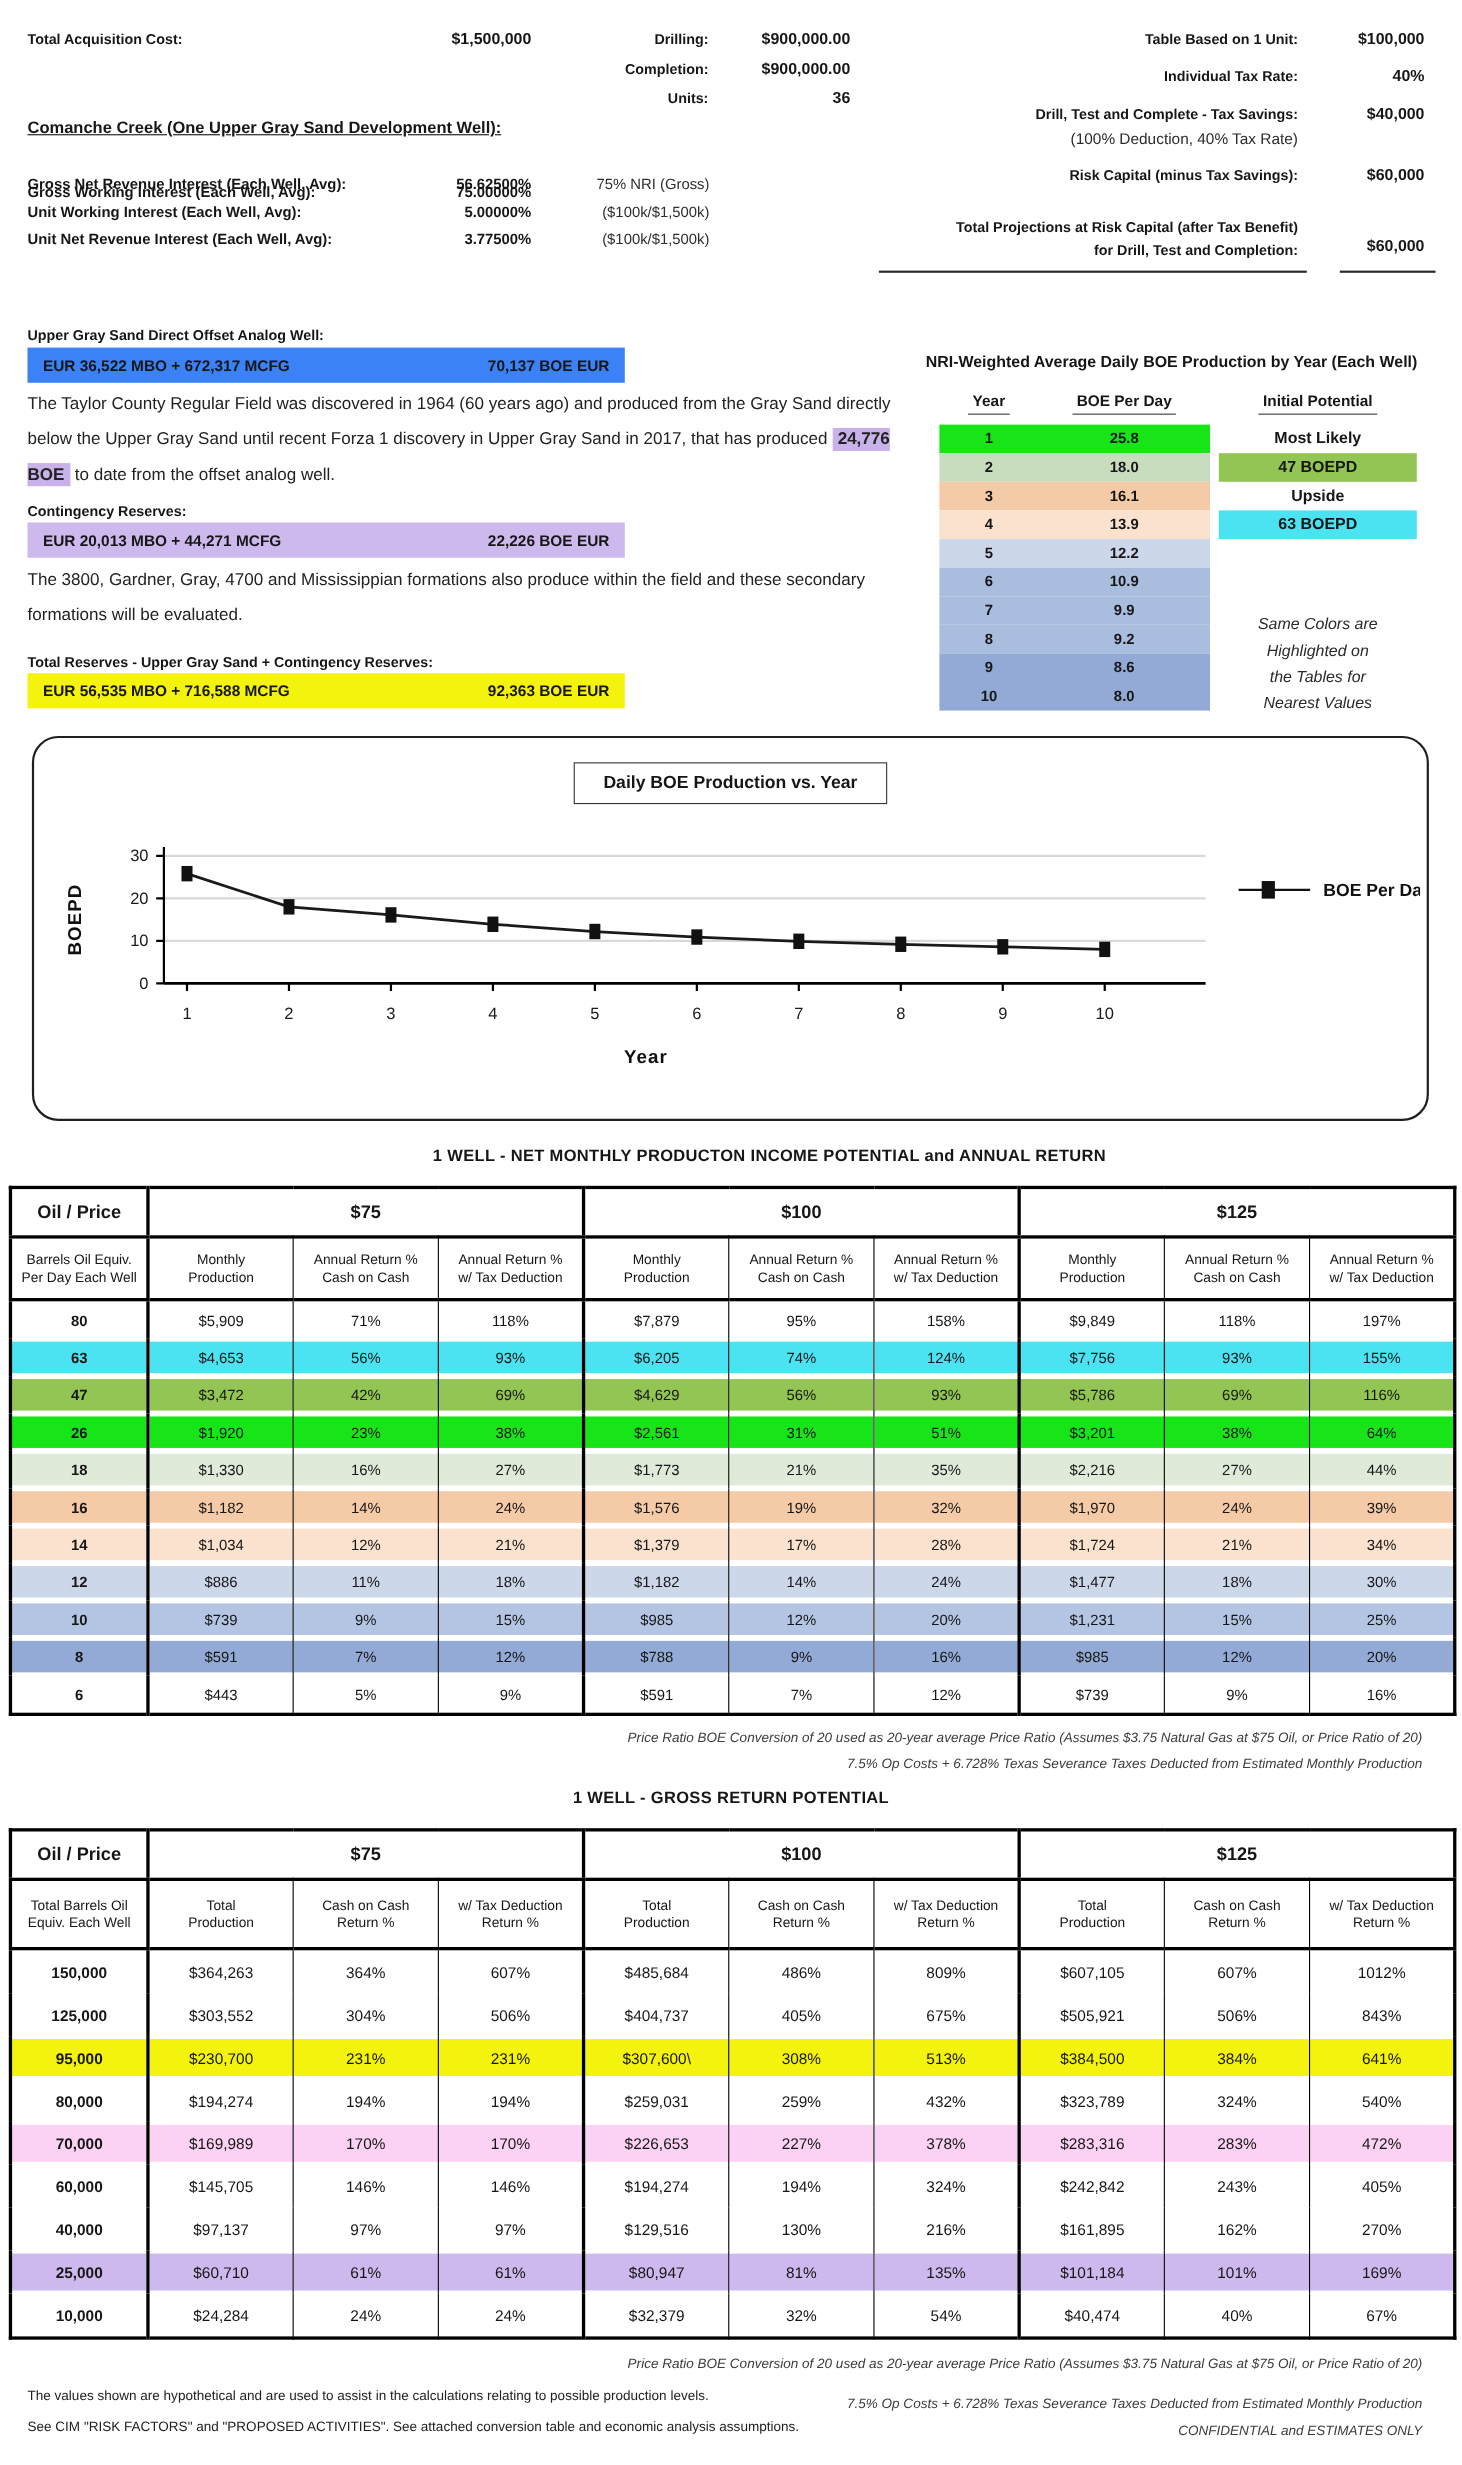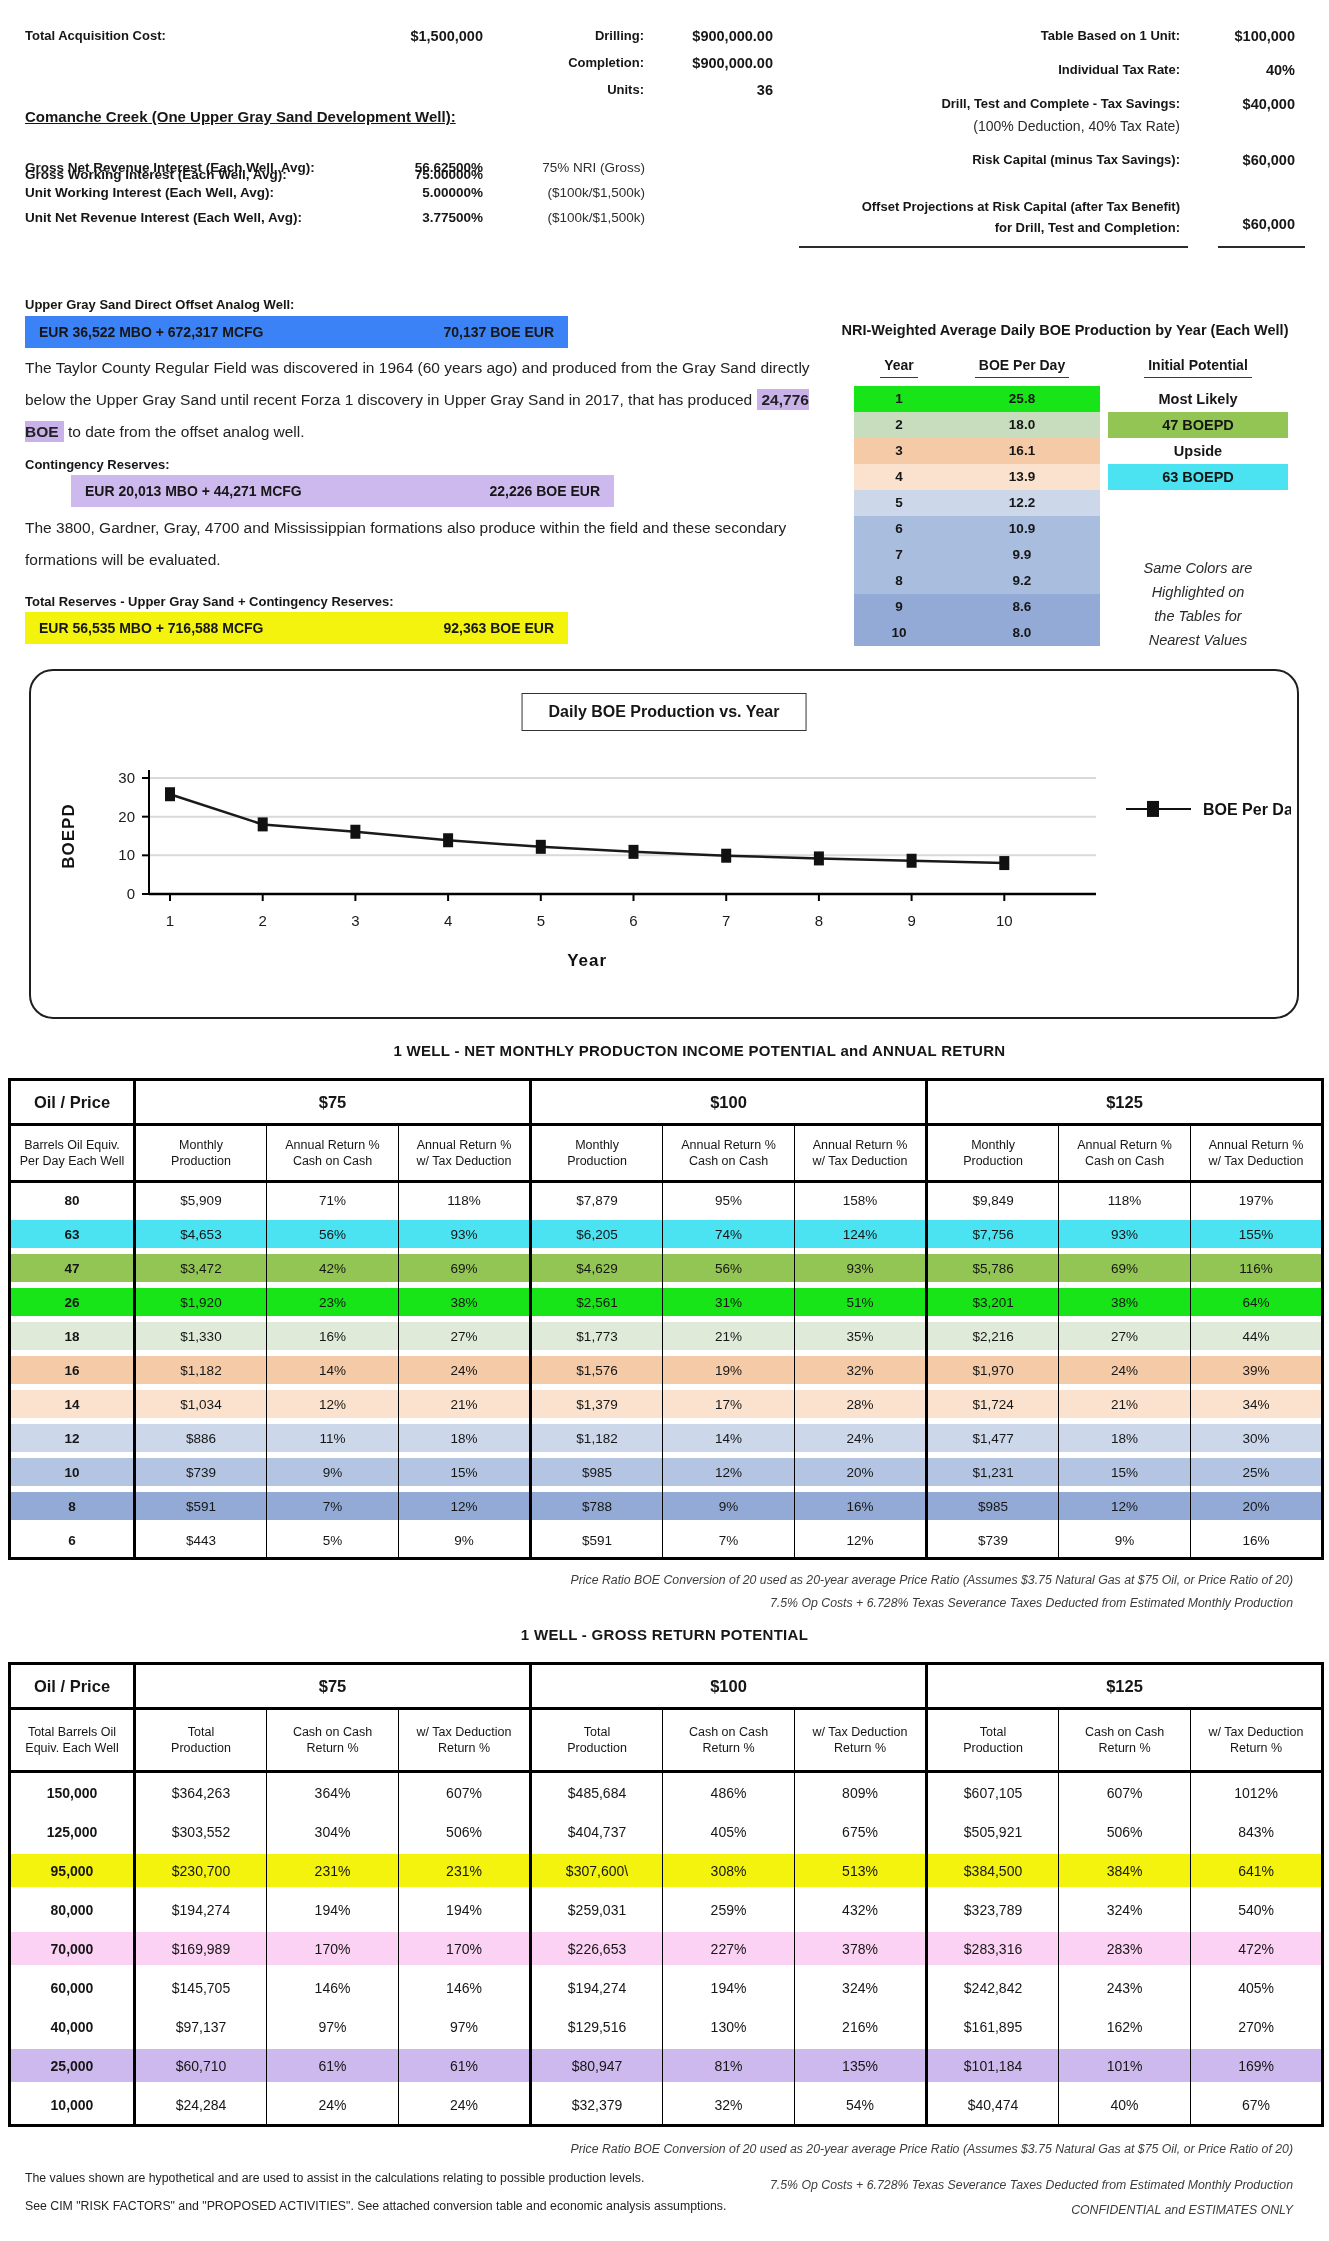--- a/index.html
+++ b/index.html
@@ -16,21 +16,21 @@
   
   .cmn-head{font-size:15px;font-weight:bold;text-decoration:underline;}
   .cmn-row{position:absolute;width:620px;height:22px;font-size:13.5px;}
   .cmn-row .l{position:absolute;left:0;top:0;font-weight:bold;}
   .cmn-row .v{position:absolute;left:288px;width:170px;top:0;text-align:right;font-weight:bold;}
   .cmn-row .n{position:absolute;left:495px;width:125px;top:0;text-align:right;color:#2e2e2e;}
 
   
   .banner{position:absolute;left:25px;width:543px;height:32px;display:flex;justify-content:space-between;align-items:center;padding:0 14px;box-sizing:border-box;font-weight:bold;font-size:14px;}
   .bn-pink{background:#3b82f6;text-align:right;}
-  .bn-lav{background:#cdb9ee;margin-left:46px;}
+  .bn-lav{background:#cdb9ee;}
   .bn-yellow{background:#f3f30d;}
   .para{position:absolute;left:25px;width:805px;font-size:15.5px;line-height:32px;color:#222;}
   .hl-text{background:#c9b2e9;font-weight:bold;padding:2px 5px;}
 
   
   .nri{position:absolute;left:826px;top:322px;width:478px;}
   .nri-title{font-size:14.5px;font-weight:bold;text-align:center;}
   .nri-body{display:flex;margin-top:18px;margin-left:28px;}
   .nri-grid{width:246px;}
   .nri-hdr{display:flex;height:30px;}
@@ -95,21 +95,21 @@
 
   <div class="abs lbl rt" style="left:640px;top:28px;width:540px;">Table Based on 1 Unit:</div>
   <div class="abs val rt" style="left:1165px;top:28px;width:130px;">$100,000</div>
   <div class="abs lbl rt" style="left:640px;top:62px;width:540px;">Individual Tax Rate:</div>
   <div class="abs val rt" style="left:1165px;top:62px;width:130px;">40%</div>
   <div class="abs lbl rt" style="left:640px;top:96px;width:540px;">Drill, Test and Complete - Tax Savings:</div>
   <div class="abs val rt" style="left:1165px;top:96px;width:130px;">$40,000</div>
   <div class="abs note-sub rt" style="left:640px;top:118px;width:540px;">(100% Deduction, 40% Tax Rate)</div>
   <div class="abs lbl rt" style="left:640px;top:152px;width:540px;">Risk Capital (minus Tax Savings):</div>
   <div class="abs val rt" style="left:1165px;top:152px;width:130px;">$60,000</div>
-  <div class="abs lbl rt ml" style="left:640px;top:196px;width:540px;line-height:21px;">Offset Projections at Risk Capital (after Tax Benefit)
+  <div class="abs lbl rt ml" style="left:640px;top:196px;width:540px;line-height:21px;">Total Projections at Risk Capital (after Tax Benefit)
 for Drill, Test and Completion:</div>
   <div class="abs val rt" style="left:1165px;top:216px;width:130px;">$60,000</div>
   <div class="abs uline" style="left:799px;top:246px;width:389px;"></div>
   <div class="abs uline" style="left:1218px;top:246px;width:87px;"></div>
 
   <div class="abs cmn-head" style="left:25px;top:108px;">Comanche Creek (One Upper Gray Sand Development Well):</div>
   <div class="cmn-row" style="left:25px;top:135px;margin-top:32px;">
     <span class="l">Gross Working Interest (Each Well, Avg):</span>
     <span class="v">75.00000%</span>
     <span class="n"></span>

